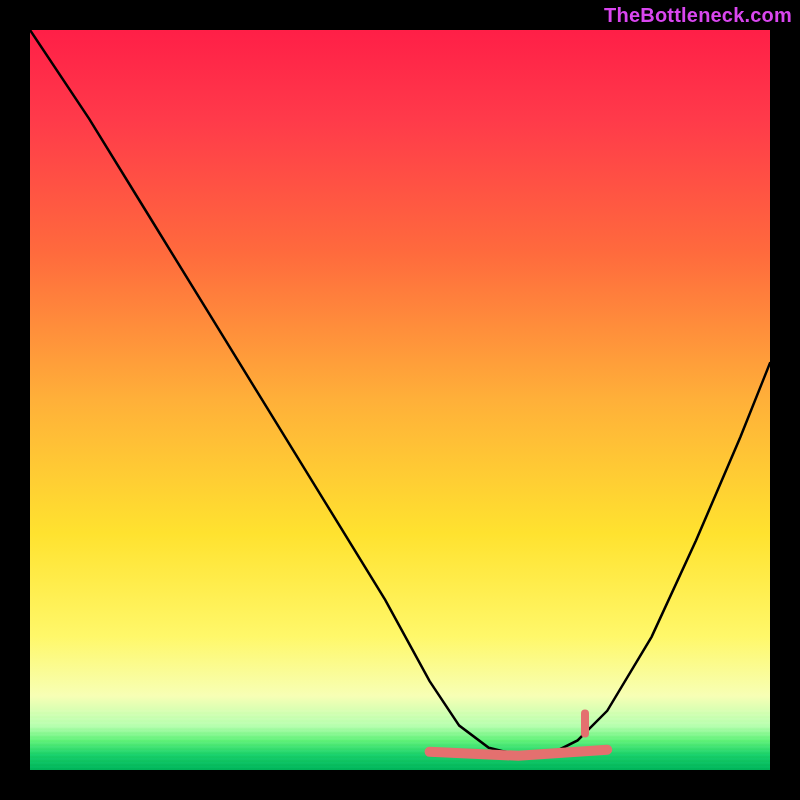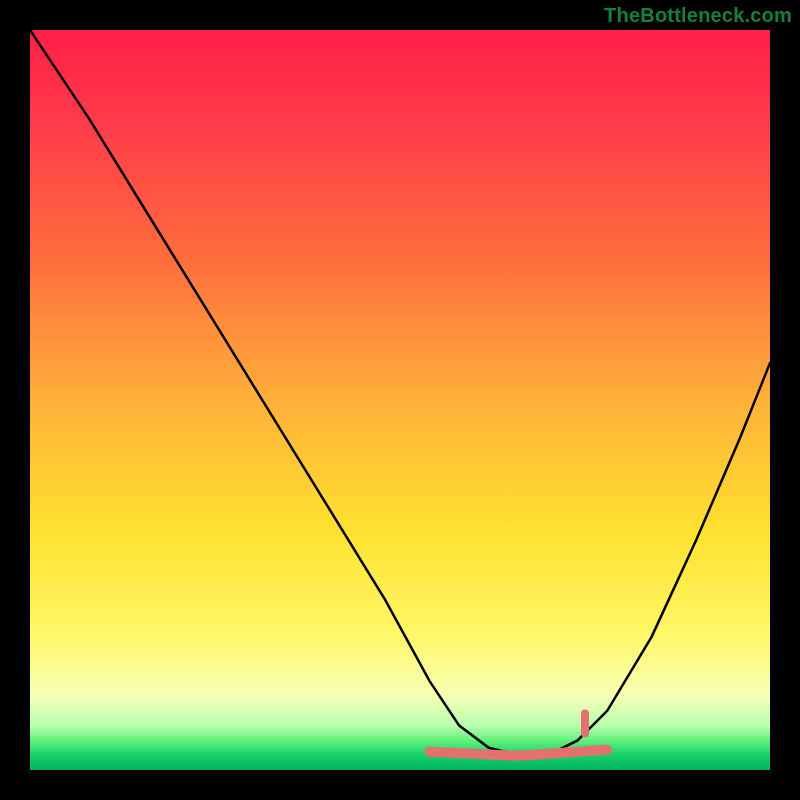--- a/index.html
+++ b/index.html
@@ -14,21 +14,21 @@
   .frame {
     position: relative;
     width: 800px;
     height: 800px;
     background: #000;
   }
   .watermark {
     position: absolute;
     top: 4px;
     right: 8px;
-    color: #15803d;
+    color: #d946ef;
     font-size: 20px;
     font-weight: 600;
     letter-spacing: 0.2px;
     z-index: 20;
   }
   .plot {
     position: absolute;
     left: 30px;
     top: 30px;
     width: 740px;

